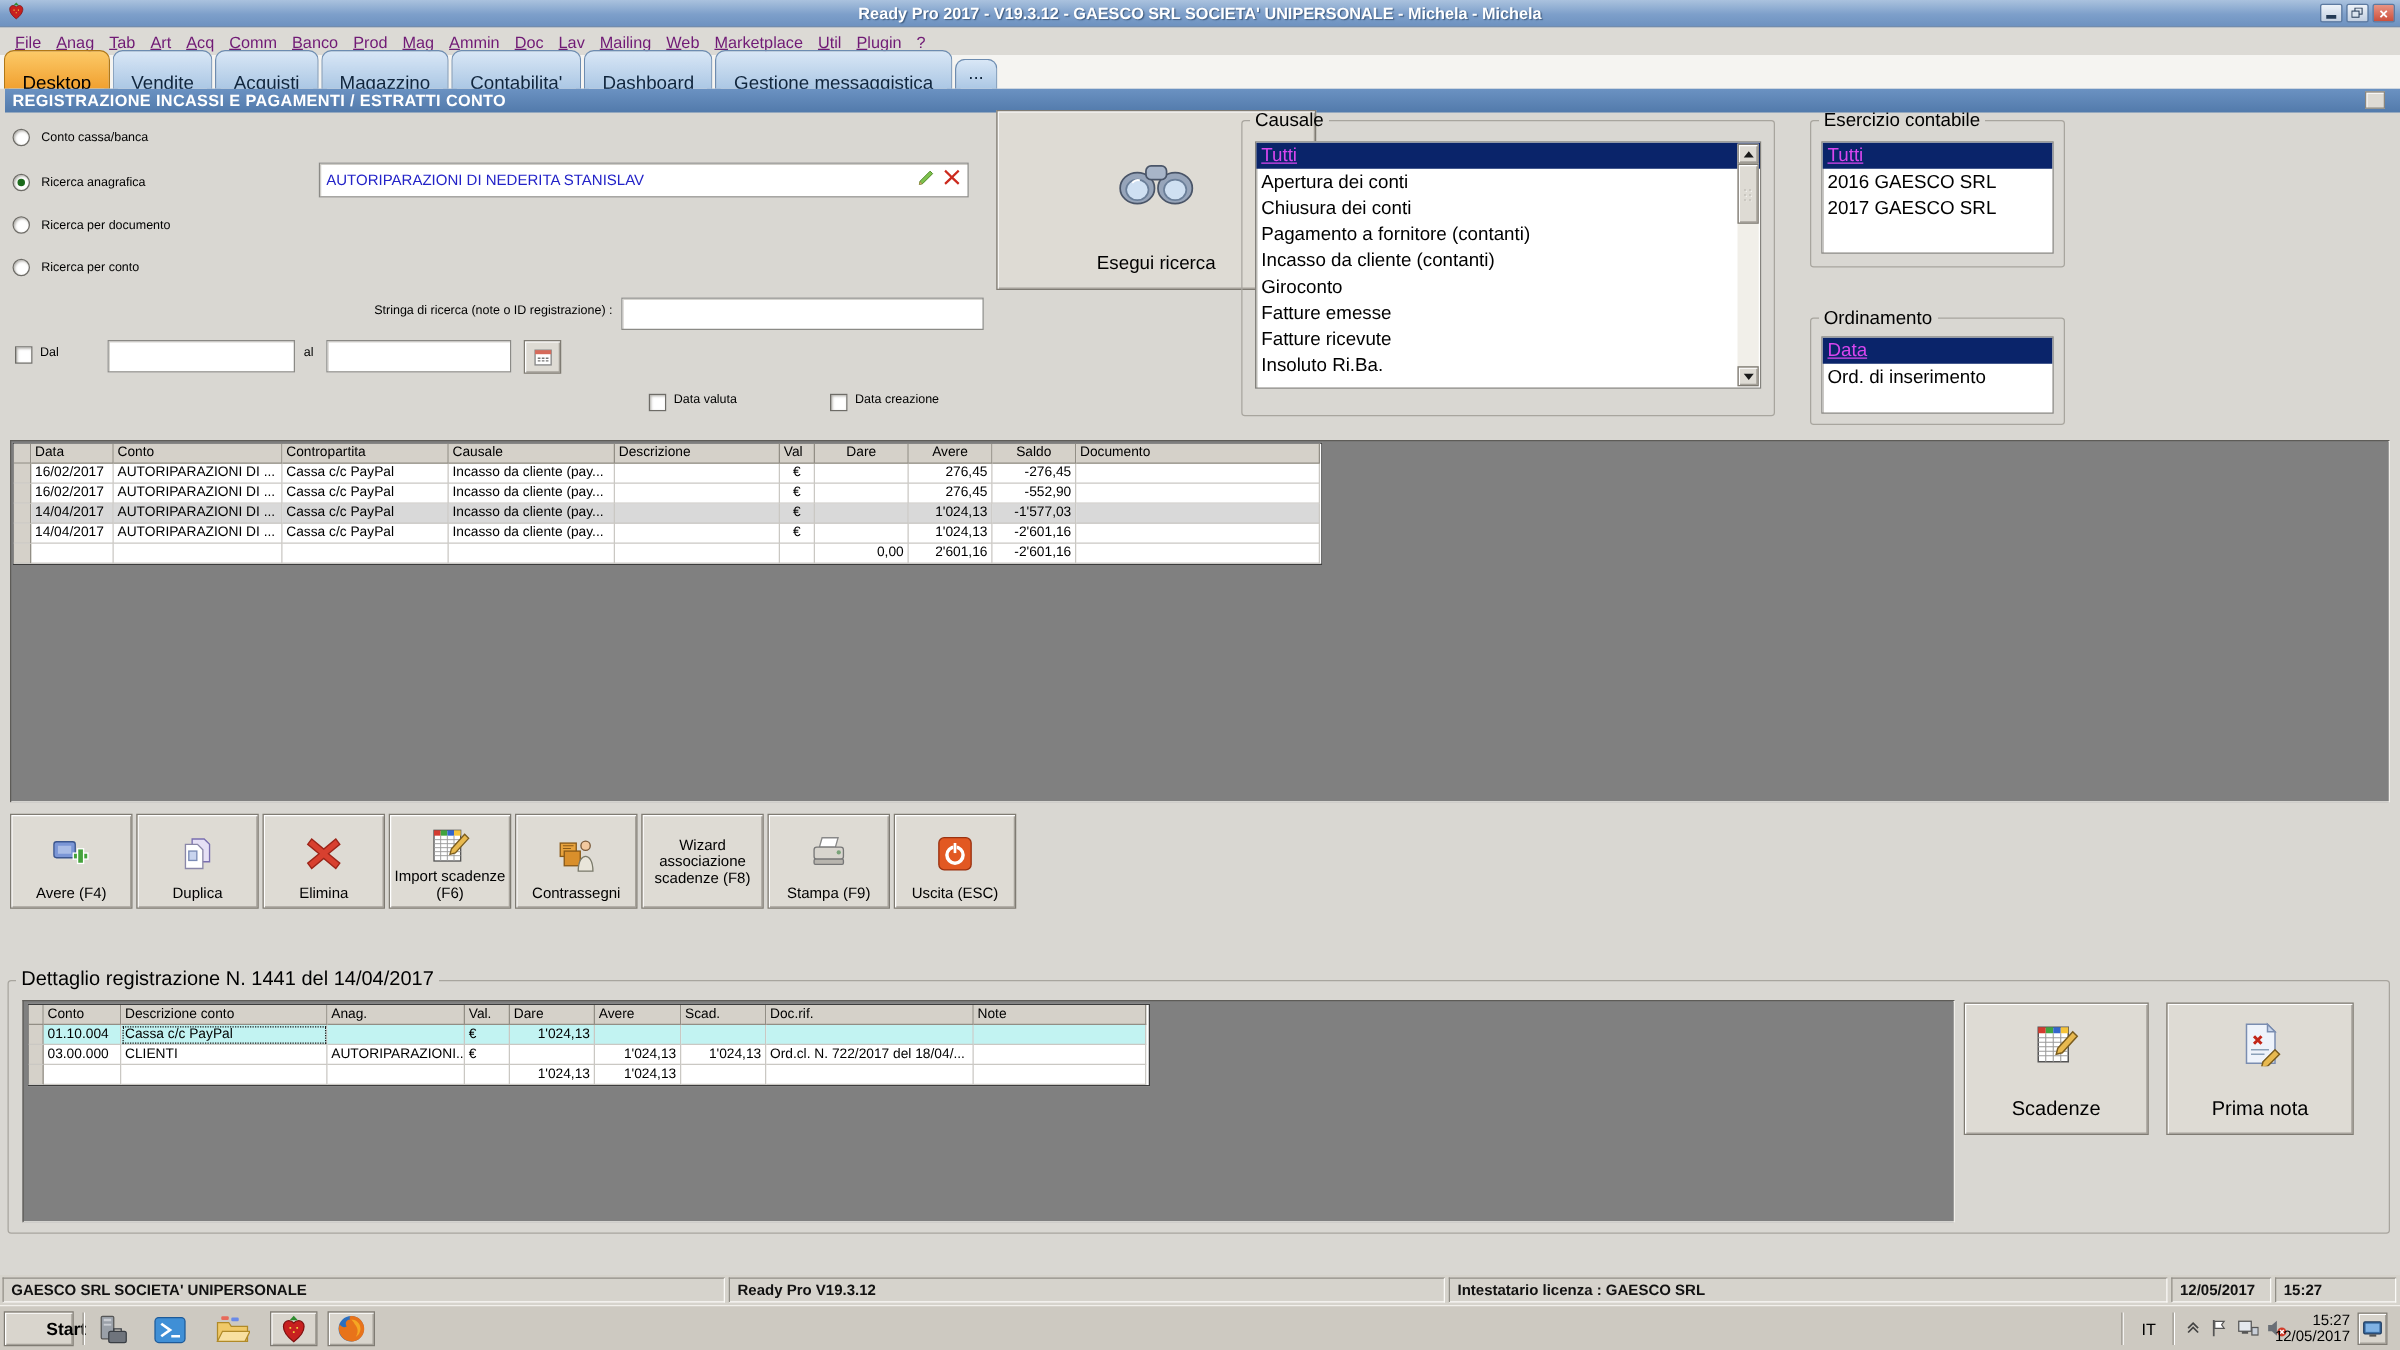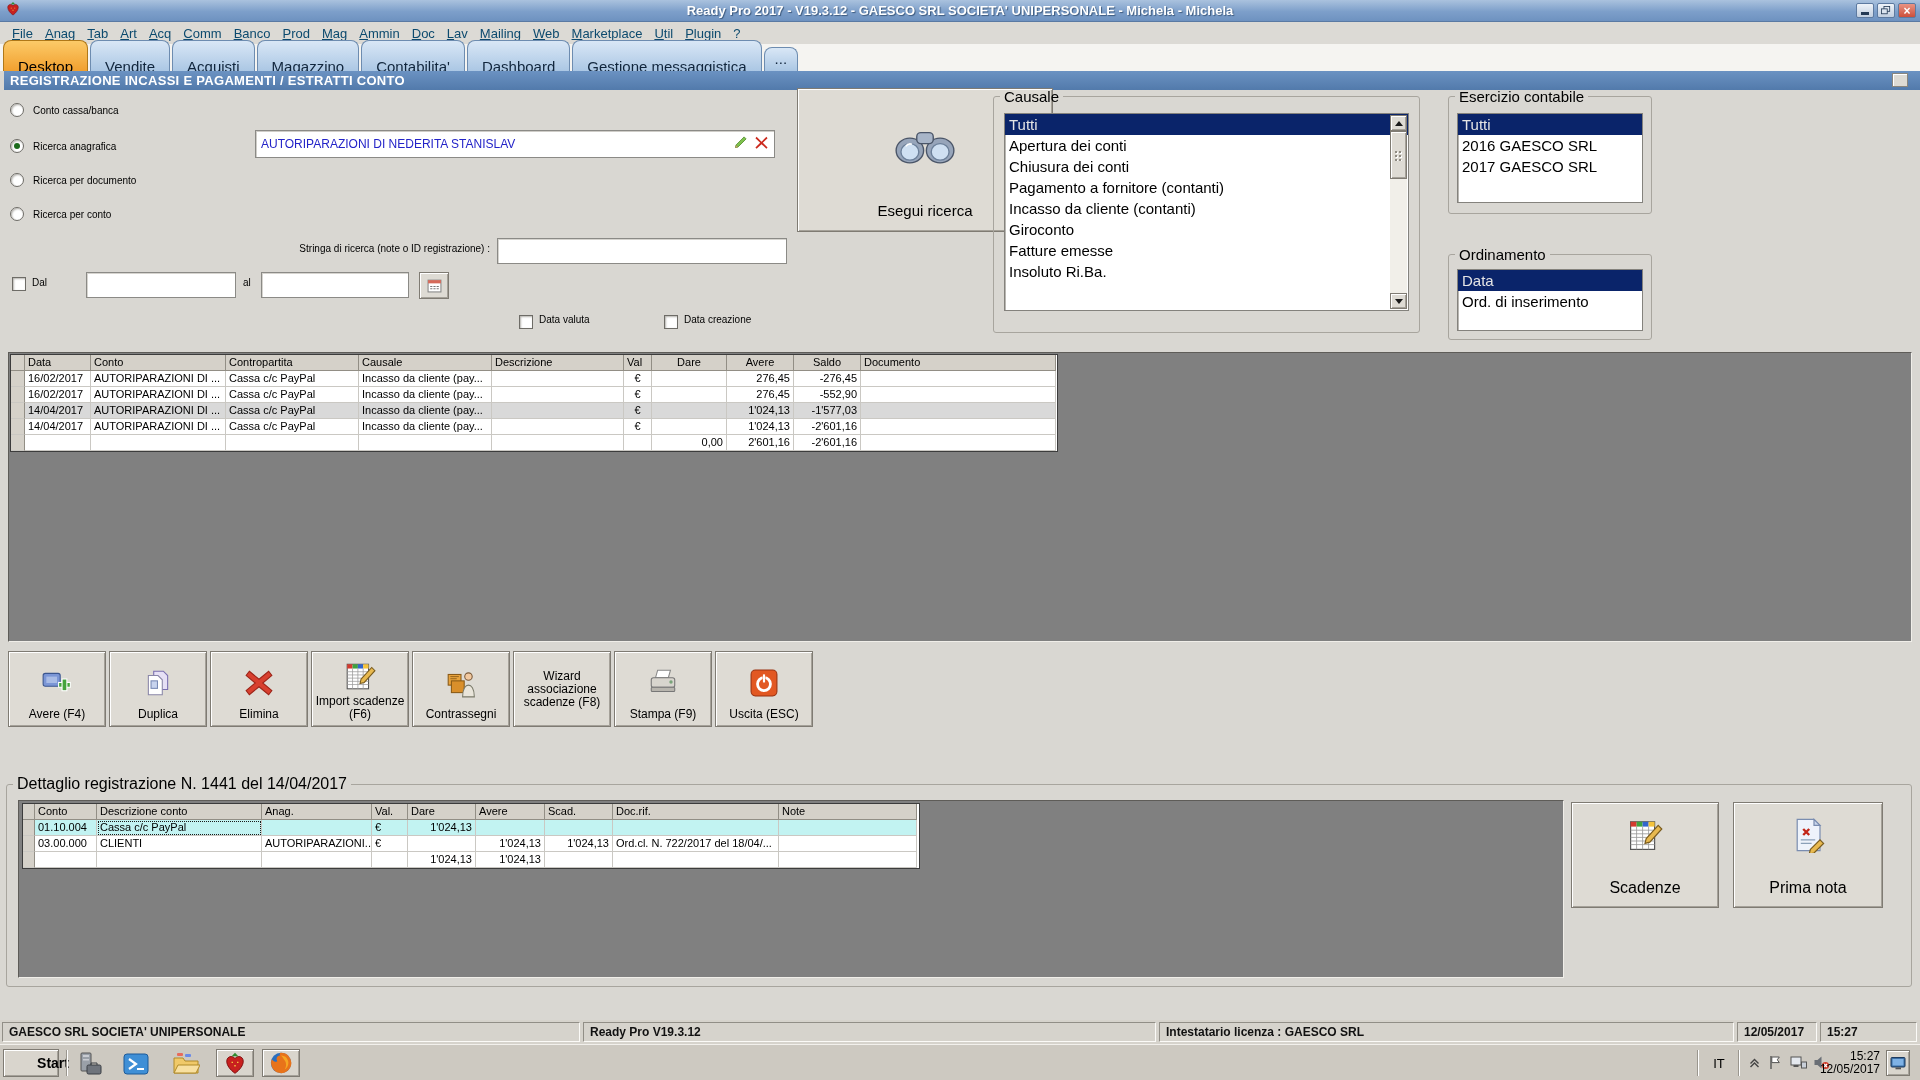--- a/index.html
+++ b/index.html
@@ -17,21 +17,21 @@
   .winbtns { position:absolute; right:4px; top:3px; display:flex; gap:3px; z-index:3; }
   .winbtn { width:18px; height:15px; border:1px solid #54master6d8f; border:1px solid #5d7aa0; border-radius:2px;
     background:linear-gradient(#eef3f9,#c2cfe0); display:flex; align-items:center; justify-content:center;
     font-size:10px; color:#243a55; line-height:1; }
   .winbtn.close { background:linear-gradient(#e99383,#cc4f3b); color:#fff; font-weight:bold; font-size:12px; }
   .glyph-min { width:8px; height:3px; background:#243a55; margin-top:6px; }
 
   
   .menubar { position:absolute; left:0; top:22px; width:1920px; height:22px; background:#dcdad5;
     display:flex; align-items:center; padding-left:6px; }
-  .menuitem { display:inline-block; font-size:13px; color:#0c4a6e; padding:1px 6px; cursor:default; }
+  .menuitem { display:inline-block; font-size:13px; color:#701a75; padding:1px 6px; cursor:default; }
   .menuitem::first-letter { text-decoration:underline; }
 
   
   .tabbar { position:absolute; left:0; top:44px; width:1920px; height:27px; background:#f5f4f1;
     display:flex; align-items:flex-end; padding-left:3px; gap:2px; }
   .tab { height:24px; padding:15px 14px; line-height:22px; font-size:15px; color:#10253c;
     background:linear-gradient(#d9e7f6,#abc7e4); border:1px solid #6d8cb0; border-bottom:none;
     border-radius:8px 8px 0 0; white-space:nowrap; }
   .tab.active { background:linear-gradient(#fcca68,#f1a02f); border-color:#b07818; color:#000; }
   .tab.more { padding:0 10px; }
@@ -55,21 +55,21 @@
   .checkbox { width:14px; height:14px; background:#fff; border:1px solid #6e6c67;
     box-shadow:inset 1px 1px 2px #b5b3ae; flex:0 0 auto; display:inline-block; }
   .tinput { font-family:"Liberation Sans",sans-serif; font-size:12px; color:#000;
     background:#fff; border:1px solid #8b8a86; box-shadow:inset 1px 1px 0 #d6d4cf; padding:0 4px; }
 
   fieldset.grp { position:absolute; border:1px solid #a8a59e; border-radius:3px; }
   fieldset.grp legend { font-size:15px; color:#000; margin-left:6px; padding:0 4px; }
   .listbox { position:absolute; background:#fff; border:1px solid #84827d;
     box-shadow:inset 1px 1px 0 #b9b7b2; overflow:hidden; }
   .li { height:21px; line-height:21px; padding-left:4px; font-size:15px; color:#000; white-space:nowrap; }
-  .li.sel { background:#0a246a; color:#e5e5e5; }
+  .li.sel { background:#0a246a; color:#d946ef;text-decoration:underline; }
 
   
   .sb { position:absolute; top:1px; right:1px; bottom:1px; width:17px; background:#f1efe9; }
   .sb-btn { position:absolute; left:0; width:17px; height:16px; background:#dedbd4;
     border:1px solid #7f7b73; box-shadow:inset 1px 1px 0 #fff, inset -1px -1px 0 #a5a199;
     display:flex; align-items:center; justify-content:center; }
   .sb-btn.up { top:0; } .sb-btn.down { bottom:0; }
   .tri-up { width:0; height:0; border-left:4px solid transparent; border-right:4px solid transparent; border-bottom:5px solid #1a1a1a; }
   .tri-down { width:0; height:0; border-left:4px solid transparent; border-right:4px solid transparent; border-top:5px solid #1a1a1a; }
   .sb-thumb { position:absolute; left:0; top:16px; width:17px; height:48px; background:#dedbd4;
@@ -279,20 +279,21 @@
   <fieldset class="grp" style="left:993px; top:88px; width:427px; height:245px;">
     <legend>Causale</legend>
     <div class="listbox" style="left:10px; top:8px; width:405px; height:198px;">
       <div class="li sel">Tutti</div>
       <div class="li">Apertura dei conti</div>
       <div class="li">Chiusura dei conti</div>
       <div class="li">Pagamento a fornitore (contanti)</div>
       <div class="li">Incasso da cliente (contanti)</div>
       <div class="li">Giroconto</div>
       <div class="li">Fatture emesse</div>
+      <div class="li">Fatture ricevute</div>
       <div class="li">Insoluto Ri.Ba.</div>
       <div class="sb">
         <div class="sb-btn up">
             <span class="tri-up"></span>
           </div>
         <div class="sb-thumb">
             <span class="grip"></span>
           </div>
         <div class="sb-btn down">
             <span class="tri-down"></span>

